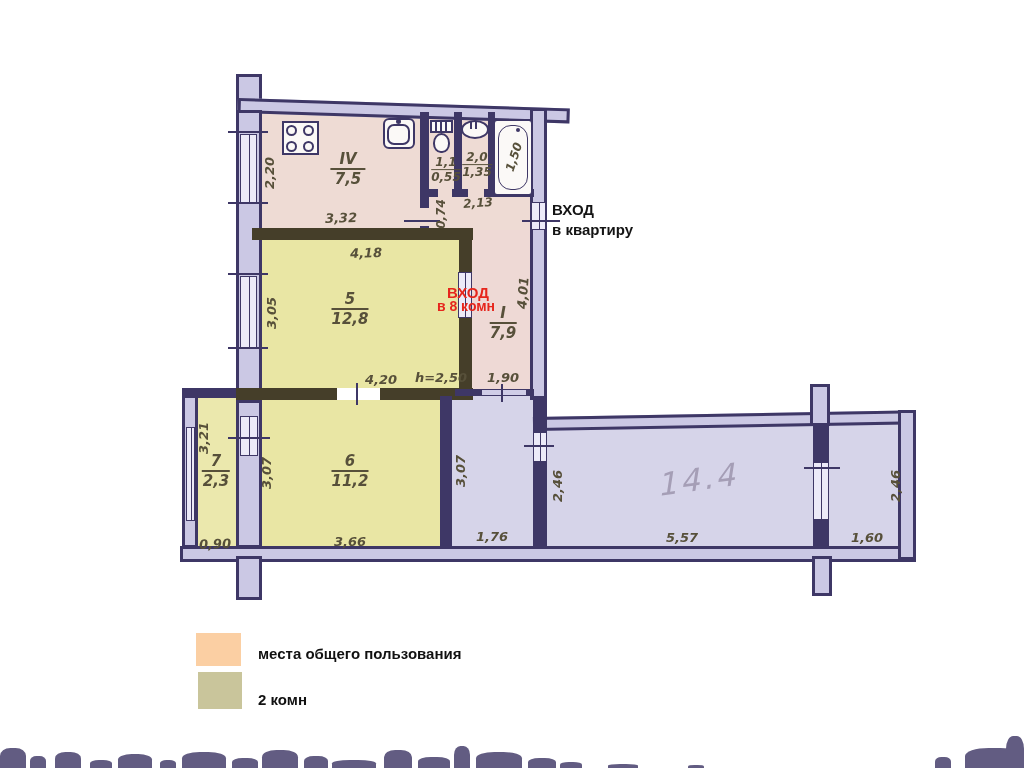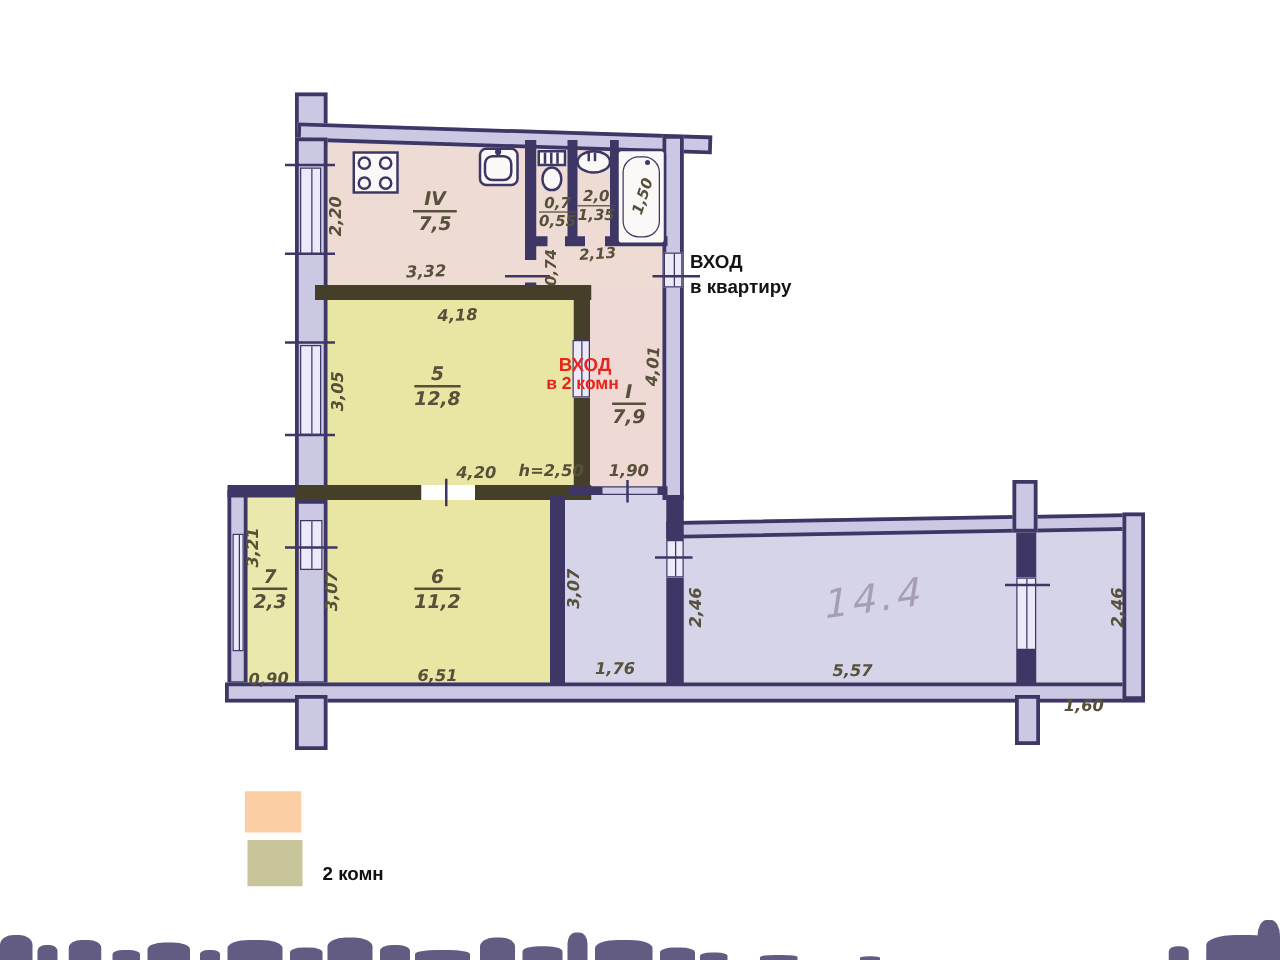--- a/index.html
+++ b/index.html
@@ -145,34 +145,34 @@
   <div class="dim r4" style="left:478px;top:203px;font-size:12px">2,13</div>
   <div class="dim r2" style="left:366px;top:253px">4,18</div>
   <div class="dim r90" style="left:271px;top:313px">3,05</div>
   <div class="dim" style="left:381px;top:379px">4,20</div>
   <div class="dim" style="left:441px;top:377px">h=2,50</div>
   <div class="dim r86" style="left:523px;top:293px">4,01</div>
   <div class="dim" style="left:503px;top:377px">1,90</div>
   <div class="dim r90" style="left:203px;top:438px">3,21</div>
   <div class="dim r2" style="left:215px;top:544px">0,90</div>
   <div class="dim r90" style="left:266px;top:473px">3,07</div>
-  <div class="dim" style="left:350px;top:541px">6,51</div>
+  <div class="dim" style="left:350px;top:541px">3,66</div>
   <div class="dim r90" style="left:460px;top:471px">3,07</div>
   <div class="dim" style="left:492px;top:536px">1,76</div>
   <div class="dim r90" style="left:557px;top:486px">2,46</div>
   <div class="dim" style="left:682px;top:537px">5,57</div>
   <div class="dim r90" style="left:895px;top:486px">2,46</div>
-  <div class="dim" style="left:867px;top:565px">1,60</div>
+  <div class="dim" style="left:867px;top:537px">1,60</div>
 
   <div class="rlbl" style="left:348px;top:170px">
     <span class="num">IV</span>
     <span class="ar">7,5</span>
   </div>
   <div class="rlbl small" style="left:446px;top:171px">
-    <span class="num">0,7</span>
+    <span class="num">1,1</span>
     <span class="ar">0,55</span>
   </div>
   <div class="rlbl small" style="left:477px;top:166px">
     <span class="num">2,0</span>
     <span class="ar">1,35</span>
   </div>
   <div class="rlbl" style="left:503px;top:324px">
     <span class="num">I</span>
     <span class="ar">7,9</span>
   </div>
@@ -187,24 +187,25 @@
   <div class="rlbl" style="left:216px;top:472px">
     <span class="num">7</span>
     <span class="ar">2,3</span>
   </div>
 
   <div class="blk" style="left:552px;top:200px">
     <span style="display:block">ВХОД</span>
     <span style="display:block">в квартиру</span>
   </div>
   <div class="red" style="left:468px;top:292px;font-size:15px">ВХОД</div>
-  <div class="red" style="left:466px;top:306px;font-size:14px">в 2 комн</div>
+  <div class="red" style="left:466px;top:306px;font-size:14px">в 8 комн</div>
   <div class="hand" style="left:700px;top:479px">14.4</div>
 
   <div class="a" style="left:196px;top:633px;width:45px;height:33px;background:#fbcfa3"></div>
+  <div class="leg" style="left:258px;top:645px">места общего пользования</div>
   <div class="a" style="left:198px;top:672px;width:44px;height:37px;background:#c9c59b"></div>
   <div class="leg" style="left:258px;top:691px">2 комн</div>
 
   <div class="blob" style="left:0px;top:748px;width:26px;height:20px"></div>
   <div class="blob" style="left:30px;top:756px;width:16px;height:12px"></div>
   <div class="blob" style="left:55px;top:752px;width:26px;height:16px"></div>
   <div class="blob" style="left:90px;top:760px;width:22px;height:8px"></div>
   <div class="blob" style="left:118px;top:754px;width:34px;height:14px"></div>
   <div class="blob" style="left:160px;top:760px;width:16px;height:8px"></div>
   <div class="blob" style="left:182px;top:752px;width:44px;height:16px"></div>

